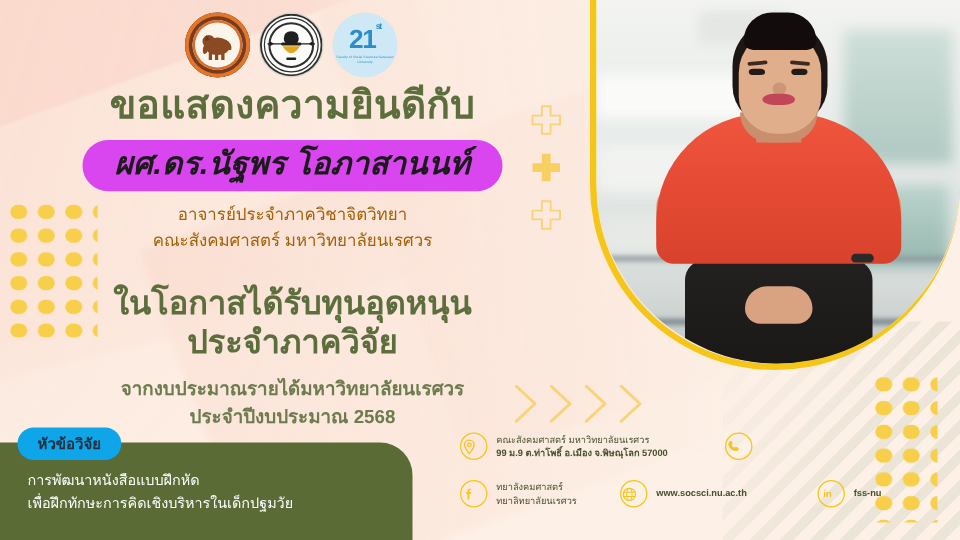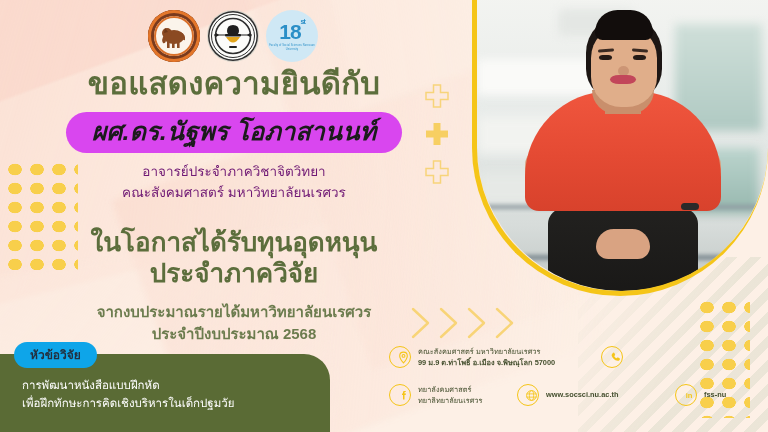--- a/index.html
+++ b/index.html
@@ -164,21 +164,21 @@
     padding: 5px 26px 7px;
     color: #1B1B1B;
     font-size: 25px;
     font-weight: 700;
     font-style: italic;
     letter-spacing: .2px;
     line-height: 1.18;
   }
   .role {
     margin-top: 9px;
-    color: #701a75;
+    color: #a16207;
     font-size: 13.5px;
     line-height: 1.5;
   }
   .occasion {
     margin-top: 24px;
     font-size: 26px; font-weight: 700;
     color: #5C6E3C;
     line-height: 1.2;
   }
   .budget {
@@ -368,23 +368,22 @@
     width: 388px; height: 76px;
     z-index: 6;
     font-size: 7.4px;
     color: #45502F;
   }
   .c-row { position: absolute; display: flex; align-items: center; gap: 7px; }
   .c-ico {
     width: 22px; height: 22px; flex: 0 0 22px;
     border-radius: 50%;
     border: 1.6px solid #F5C518;
-    display: flex; align-items: center; justify-content: flex-end;
+    display: flex; align-items: center; justify-content: flex-start;
     color: #F5C518;
-    margin-left: 21px;
   }
   .c-ico svg { display: block; }
   .c-txt { line-height: 1.55; white-space: nowrap; }
   .c-txt b { font-weight: 700; }
   .c-txt .mono { letter-spacing: .1px; }
   .c-row.addr  { left: 0;    top: 2px; }
   .c-row.fb    { left: 0;    top: 40px; }
   .c-row.web   { left: 128px; top: 40px; }
   .c-row.phone { left: 212px; top: 2px; }
   .c-row.li    { left: 286px; top: 40px; }
@@ -495,21 +494,21 @@
         <rect x="15" y="21" width="16" height="2.4" rx="1" fill="#1F1F1F"></rect>
         <path d="M16 24 q7 11 14 0z" fill="#E2A51B"></path>
         <rect x="19" y="33" width="8" height="2" rx="1" fill="#1F1F1F"></rect>
         <path d="M4 22 L42 22" stroke="#1F1F1F" stroke-width="1"></path>
         <path d="M6 20 L9 22 L6 24" fill="#1F1F1F"></path>
         <path d="M40 20 L37 22 L40 24" fill="#1F1F1F"></path>
       </svg>
     </div>
     <div class="logo logo-21">
       <div class="num">
-        <span>18</span><sup>st</sup>
+        <span>21</span><sup>st</sup>
       </div>
       <div class="cap">Faculty of Social Sciences Naresuan University</div>
     </div>
   </div>
 
   <div class="content">
     <div class="headline">ขอแสดงความยินดีกับ</div>
     <div class="name-pill">ผศ.ดร.นัฐพร โอภาสานนท์</div>
     <div class="role">
       <div>อาจารย์ประจำภาควิชาจิตวิทยา</div>

